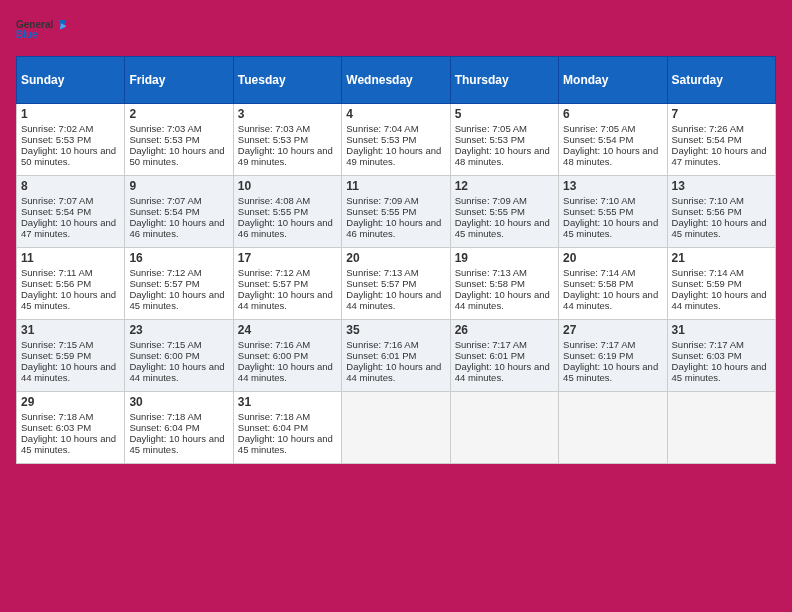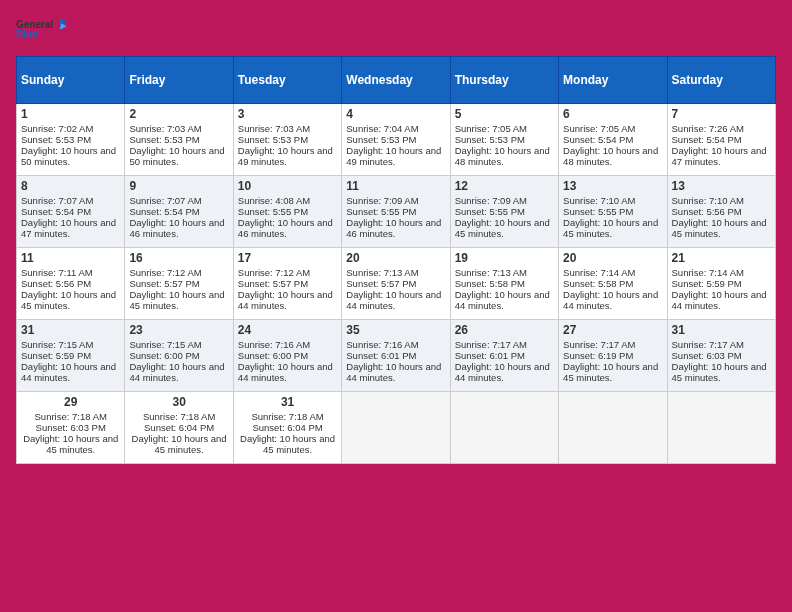--- a/index.html
+++ b/index.html
@@ -76,21 +76,20 @@
       margin-bottom: 2px;
     }
     tr:nth-child(odd) td:not(.empty) {
       background: #fff;
     }
     tr:nth-child(even) td:not(.empty) {
       background: #eef2f7;
     }
     .row-last td:not(.empty) {
       background: #eef2f7;
-      text-align: center;
     }
   </style>
 </head>
 <body>
 
 <div class="page">
   <div class="header">
     <div class="logo">
       <svg class="logo-icon" viewBox="0 0 80 45" xmlns="http://www.w3.org/2000/svg">
         <text x="0" y="18" font-size="16" font-weight="bold" fill="#333" font-family="Arial">General</text>

